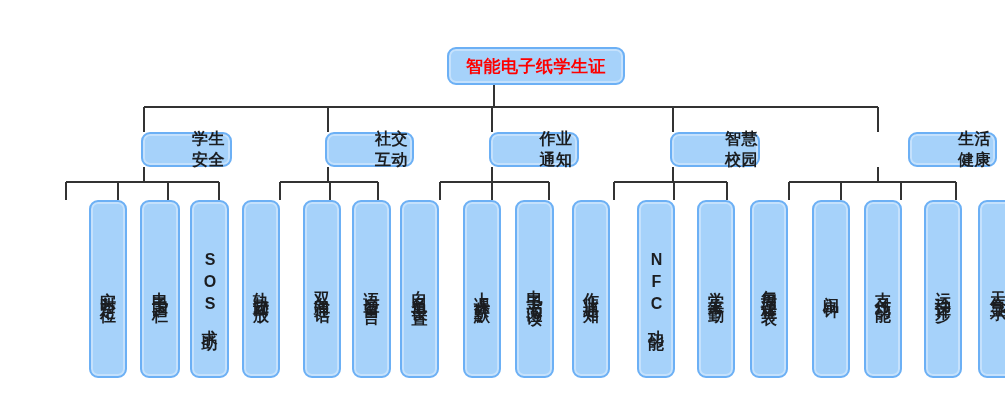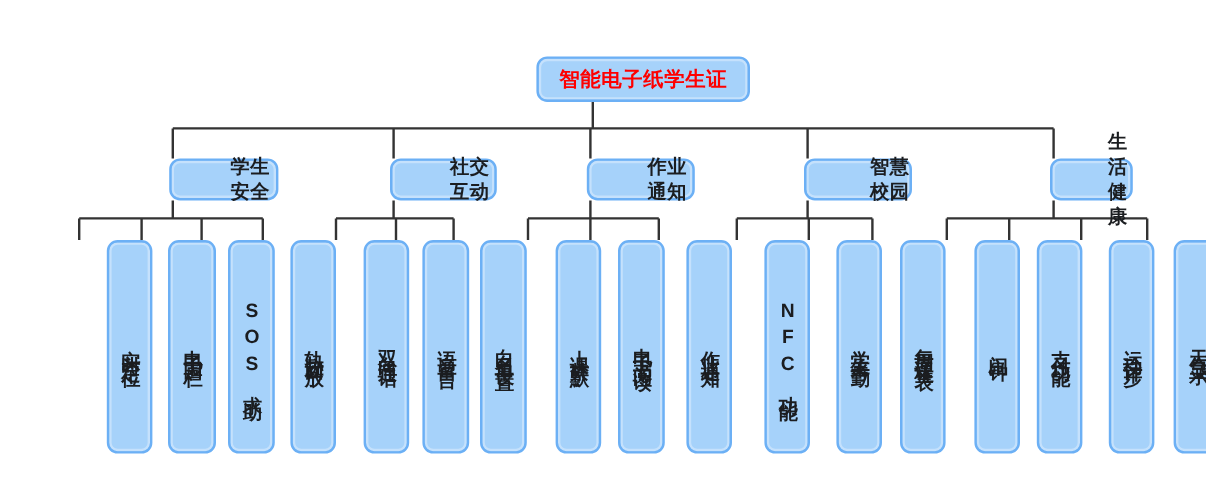--- a/index.html
+++ b/index.html
@@ -74,21 +74,21 @@
       M878 167 V182  M789 182 H956  M789 182 V200  M841 182 V200  M901 182 V200  M956 182 V200
     "></path>
   </svg>
 
   <div class="node root" style="left:405px; top:47px; width:178px; height:38px;">智能电子纸学生证</div>
 
   <div class="node cat" style="left:99px;  top:132px; width:91px;">学生安全</div>
   <div class="node cat" style="left:283px; top:132px; width:89px;">社交互动</div>
   <div class="node cat" style="left:447px; top:132px; width:90px;">作业通知</div>
   <div class="node cat" style="left:628px; top:132px; width:90px;text-align:right;">智慧校园</div>
-  <div class="node cat" style="left:833px; top:132px; width:69px;">生活健康</div>
+  <div class="node cat" style="left:866px; top:132px; width:89px;">生活健康</div>
 
   <div class="node leaf" style="left:47px;  top:200px; width:38px;">实时定位</div>
   <div class="node leaf" style="left:98px;  top:200px; width:40px;">电子围栏</div>
   <div class="node leaf" style="left:148px; top:200px; width:39px;">SOS求助</div>
   <div class="node leaf" style="left:200px; top:200px; width:38px;">轨迹回放</div>
 
   <div class="node leaf" style="left:261px; top:200px; width:38px;">双向通话</div>
   <div class="node leaf" style="left:310px; top:200px; width:39px;">语音留言</div>
   <div class="node leaf" style="left:358px; top:200px; width:39px;">白名单设置</div>
 

